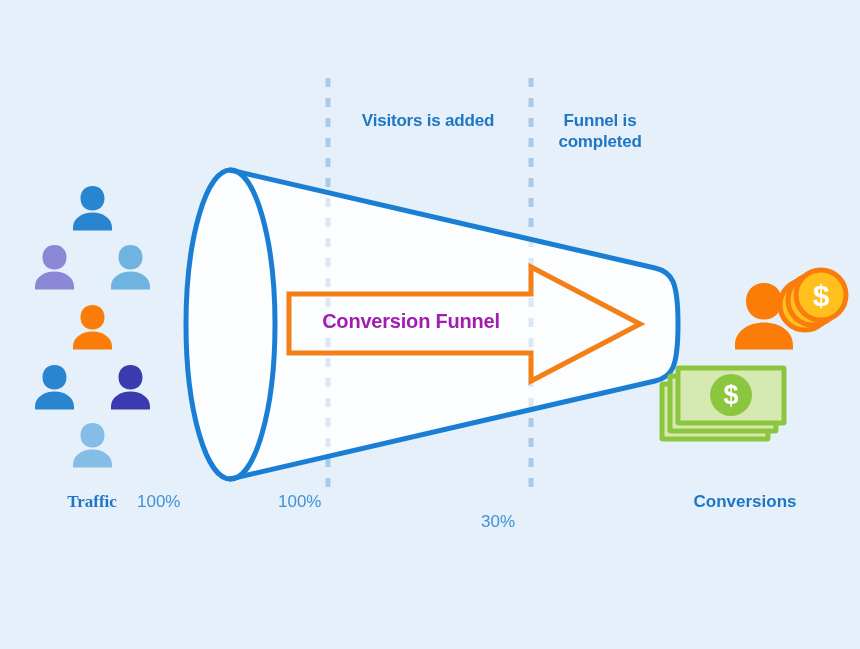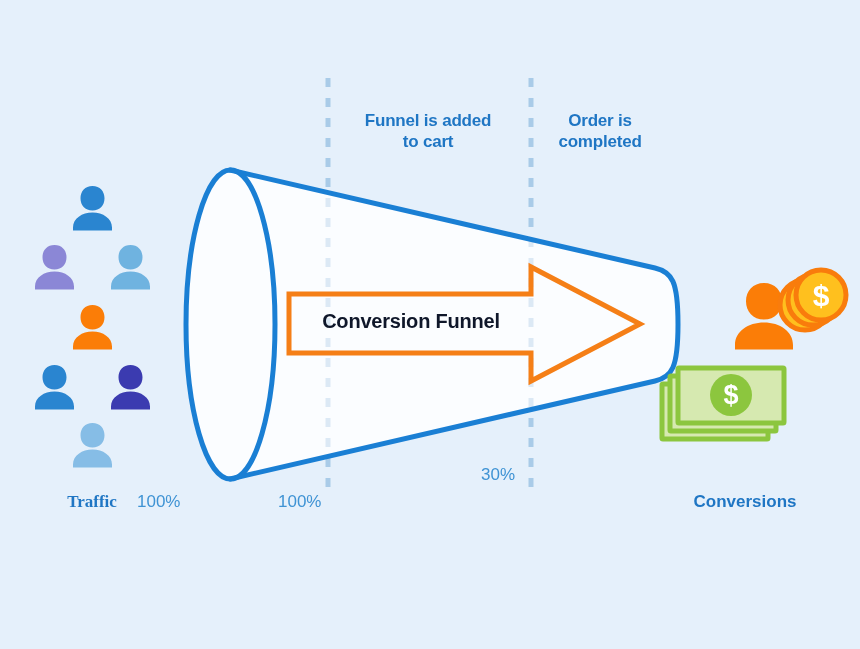--- a/index.html
+++ b/index.html
@@ -51,31 +51,31 @@
 
   .pct-label {
     position: absolute;
     font-size: 17px;
     color: #3f93d4;
     text-align: left;
     font-weight: normal;
   }
   #pct-label-0 { left: 137px; top: 492px; width: 106px; }
   #pct-label-1 { left: 278px; top: 492px; width: 100px; }
-  #pct-label-2 { left: 481px; top: 465px; width: 100px; }
+  #pct-label-2 { left: 481px; top: 512px; width: 100px; }
 
   #arrow-text {
     position: absolute;
     left: 295px;
     top: 310px;
     width: 232px;
     text-align: center;
     font-weight: bold;
     font-size: 20px;
-    color: #0f172a;
+    color: #a21caf;
     letter-spacing: -0.2px;
   }
 </style>
 </head>
 <body>
 
 <div id="canvas">
 
   <svg id="figure-svg" viewBox="0 0 860 649">
     <defs>
@@ -189,25 +189,24 @@
         <rect x="678" y="368" width="106" height="55" rx="1" fill="#d6e9b0" stroke="#8cc63e" stroke-width="5"></rect>
         <circle cx="731" cy="395" r="21" fill="#8cc63e"></circle>
         <text x="731" y="395" text-anchor="middle" dominant-baseline="central" font-family="Liberation Sans, sans-serif" font-size="27" font-weight="bold" fill="#ffffff">$</text>
       </g>
     </g>
   </svg>
 
   <div class="stage-label" id="stage-label-0">
   </div>
   <div class="stage-label" id="stage-label-1">
-    <div>Funnel is added</div>
-    <div>to cart</div>
+    <div>Visitors is added</div>
   </div>
   <div class="stage-label" id="stage-label-2">
-    <div>Order is</div>
+    <div>Funnel is</div>
     <div>completed</div>
   </div>
 
   <div id="arrow-text">Conversion Funnel</div>
 
   <div class="endpoint-label" id="traffic-label">Traffic</div>
   <div class="pct-label" id="pct-label-0">100%</div>
   <div class="pct-label" id="pct-label-1">100%</div>
   <div class="pct-label" id="pct-label-2">30%</div>
   <div class="endpoint-label" id="conversions-label">Conversions</div>

